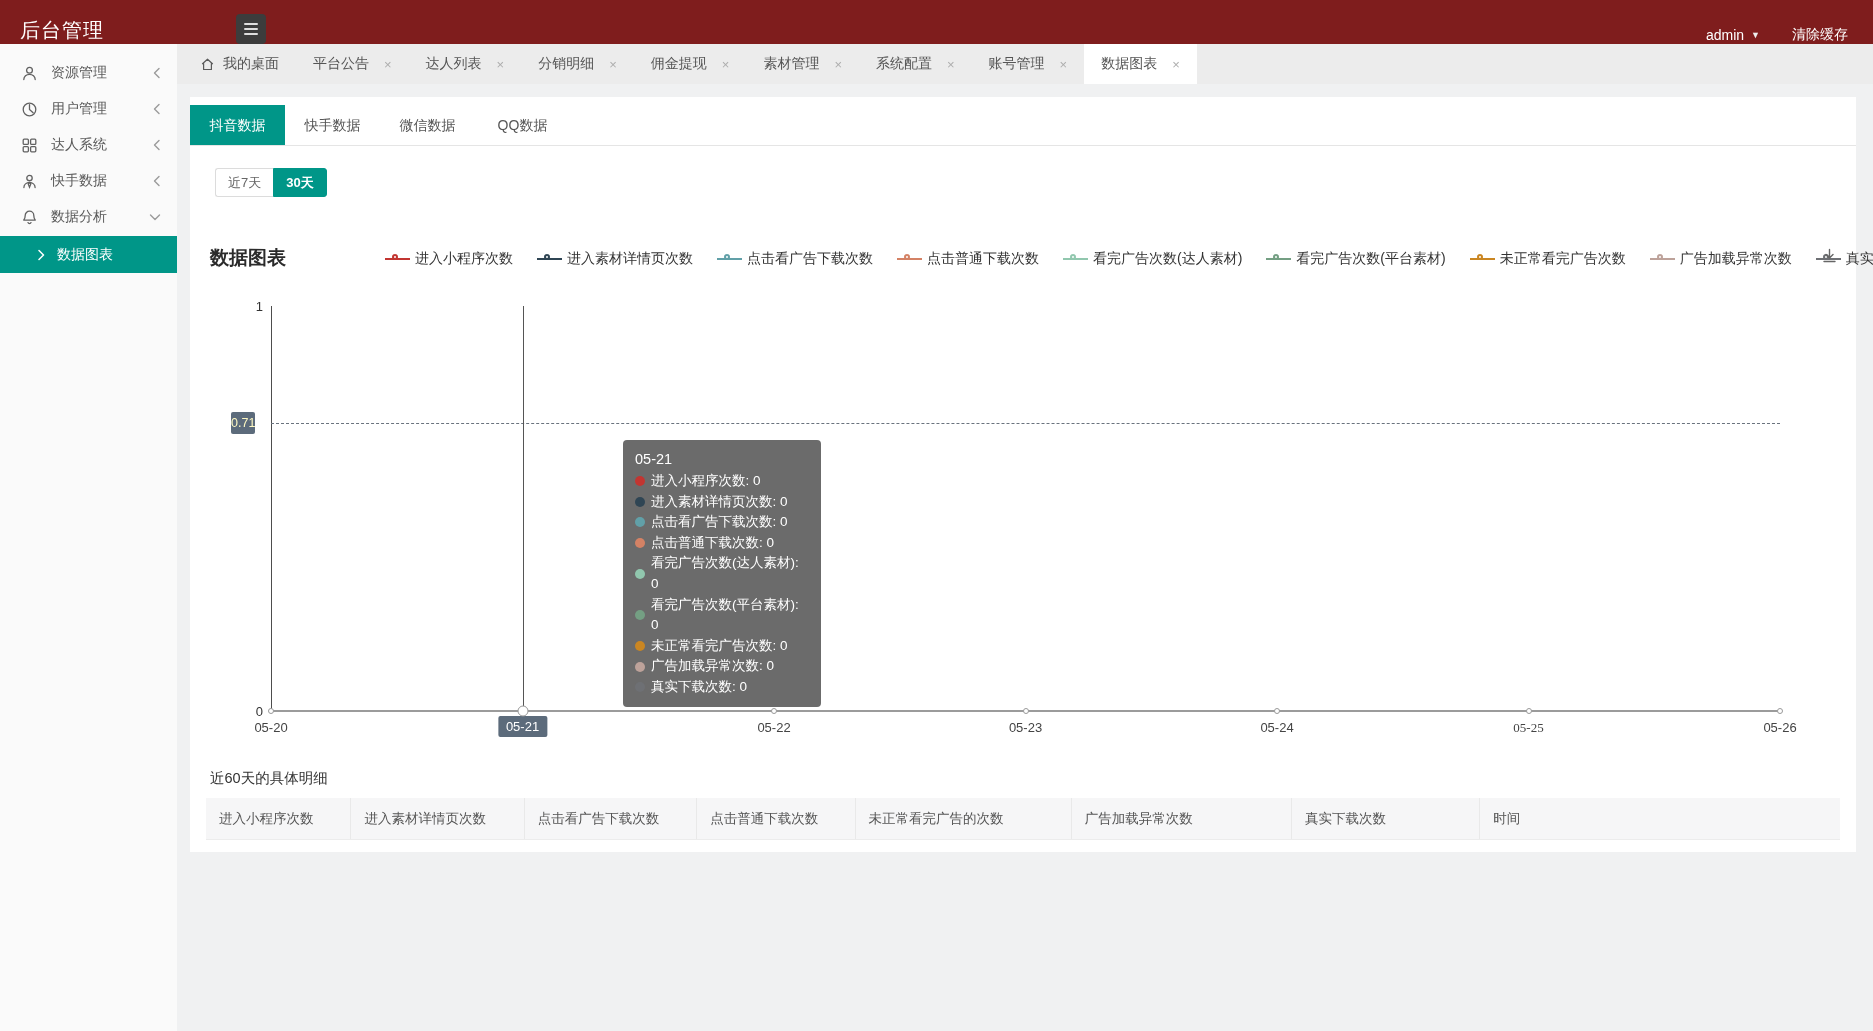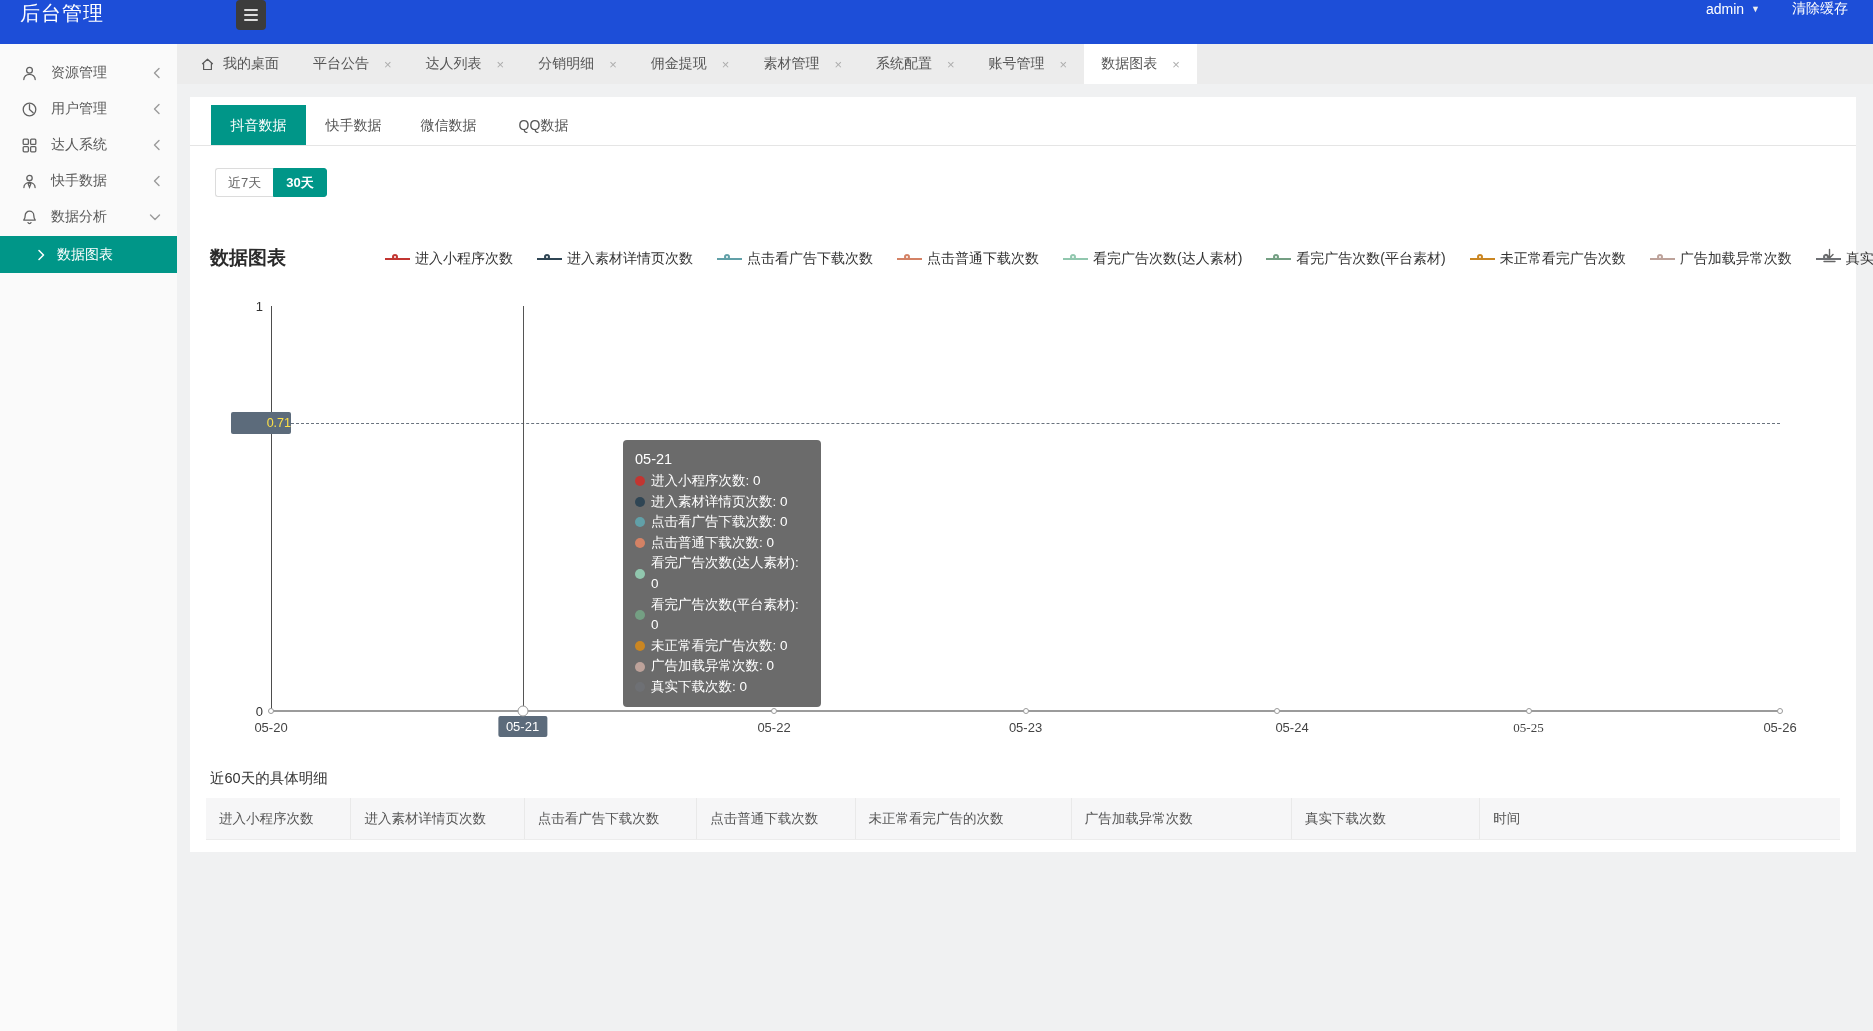--- a/index.html
+++ b/index.html
@@ -1,21 +1,21 @@
 <!DOCTYPE html>
 <html><head>
 <meta charset="utf-8">
 <style>
   *{box-sizing:border-box;margin:0;padding:0}
   html,body{width:1873px;height:1031px;overflow:hidden;background:#f0f1f2;
     font-family:"Liberation Sans","DejaVu Sans",sans-serif;}
 
   
-  .header{position:absolute;left:0;top:0;width:100%;height:44px;background:#1d4ed8;
-    display:flex;align-items:flex-start;color:#fff;z-index:10}
+  .header{position:absolute;left:0;top:0;width:100%;height:44px;background:#7f1d1d;
+    display:flex;align-items:flex-end;color:#fff;z-index:10}
   .header-title{font-size:20px;margin-left:20px;letter-spacing:1px}
   .menu-btn{width:30px;height:30px;background:#3c3c3c;border-radius:4px;margin-left:132px;
     display:flex;flex-direction:column;justify-content:center;align-items:center;gap:3px;cursor:pointer}
   .menu-btn i{display:block;width:14px;height:2px;background:#ddd;border-radius:1px}
   .header-right{margin-left:auto;display:flex;align-items:center;gap:32px;margin-right:25px;font-size:14px}
   .admin{display:flex;align-items:center;gap:7px;cursor:pointer}
   .caret-down{font-size:9px;color:#eee}
   .clear-cache{cursor:pointer}
 
   
@@ -33,21 +33,21 @@
     display:flex;align-items:stretch;padding-left:6px;overflow:hidden}
   .tab{display:flex;align-items:center;padding:0 17px;font-size:14px;color:#555;cursor:pointer;white-space:nowrap}
   .tab.active{background:#fff}
   .tab .homeicn{margin-right:8px;display:flex;align-items:center}
   .tab .x{color:#adadad;margin-left:15px;font-size:13px}
 
   
   .card{position:absolute;left:190px;top:97px;width:1666px;height:755px;background:#fff}
 
   .dtabs{position:absolute;left:0;top:8px;width:100%;height:41px;border-bottom:1px solid #e5e5e5;
-    padding-left:21px;display:flex}
+    display:flex}
   .dtab{width:95px;height:40px;line-height:40px;text-align:center;font-size:14px;color:#555;cursor:pointer}
   .dtab.active{background:#009688;color:#fff}
 
   .ranges{position:absolute;left:25px;top:71px;display:flex}
   .rbtn{height:29px;line-height:27px;padding:0 12px;font-size:13px;border:1px solid #dcdcdc;
     background:#fff;color:#666;cursor:pointer}
   .rbtn.r-left{border-radius:3px 0 0 3px;border-right:none}
   .rbtn.r-right{border-radius:0 3px 3px 0}
   .rbtn.active{background:#009688;border-color:#009688;color:#fff;font-weight:bold}
 
@@ -63,22 +63,22 @@
   .chart{position:absolute;left:0;top:195px;width:1666px;height:450px}
   .yaxis{position:absolute;left:81px;top:14px;width:1px;height:405px;background:#4d4d4d}
   .xaxis{position:absolute;left:81px;top:418px;height:2px;width:1509px;background:#9b9b9b}
   .ytick{position:absolute;width:60px;text-align:right;font-size:13px;color:#333}
   .tickdot{position:absolute;width:6px;height:6px;border:1px solid #999;border-radius:50%;
     background:#fff;transform:translate(-50%,-50%)}
   .emph{position:absolute;width:11px;height:11px;border:1px solid #999;border-radius:50%;
     background:#fff;transform:translate(-50%,-50%)}
   .cross{position:absolute;width:1px;background:#555;top:14px;height:405px}
   .dash{position:absolute;left:81px;width:1509px;border-top:1px dashed #6a737e}
-  .mlabel{position:absolute;left:41px;width:60px;height:22px;background:#5c6b7b;border-radius:2px;
-    color:#fde047;font-size:12.5px;text-align:right;line-height:22px}
+  .mlabel{position:absolute;left:41px;width:24px;height:22px;background:#5c6b7b;border-radius:2px;
+    color:#fef9c3;font-size:12.5px;text-align:left;line-height:22px}
   .xlab{position:absolute;transform:translateX(-50%);font-size:13px;color:#444;top:428px}
   .xlab.hl{background:#5c6b7b;color:#fff;padding:3px 8px;border-radius:2px;top:424px}
 
   .ttip{position:absolute;left:433px;top:148px;width:198px;background:rgba(50,50,50,.72);
     border-radius:4px;padding:9px 12px;color:#fff;z-index:5}
   .tt-title{font-size:14.5px;line-height:21px;margin-bottom:1px}
   .tt-row{display:flex;align-items:center;font-size:13.5px;line-height:20.6px;gap:6px}
   .tt-dot{width:10px;height:10px;border-radius:50%;flex:none}
 
   
@@ -372,21 +372,21 @@
       <div class="xlab" style="left: 81px;">05-20</div>
       <div class="tickdot" style="left: 332.5px; top: 419px;"></div>
       <div class="xlab hl" style="left: 332.5px;">05-21</div>
       <div class="cross" style="left: 332.5px;"></div>
       <div class="emph" style="left: 332.5px; top: 419px;"></div>
       <div class="tickdot" style="left: 584px; top: 419px;"></div>
       <div class="xlab" style="left: 584px;">05-22</div>
       <div class="tickdot" style="left: 835.5px; top: 419px;"></div>
       <div class="xlab" style="left: 835.5px;">05-23</div>
       <div class="tickdot" style="left: 1087px; top: 419px;"></div>
-      <div class="xlab" style="left: 1087px; margin-left: 15px;">05-24</div>
+      <div class="xlab" style="left: 1087px;">05-24</div>
       <div class="tickdot" style="left: 1338.5px; top: 419px;"></div>
       <div class="xlab" style="left: 1338.5px; font-family: Liberation Serif, serif;">05-25</div>
       <div class="tickdot" style="left: 1590px; top: 419px;"></div>
       <div class="xlab" style="left: 1590px; text-align: center;">05-26</div>
       <div class="ytick" style="left: 13px; top: 412px;">0</div>
       <div class="ytick" style="left: 13px; top: 7px;">1</div>
     </div>
 
   <div class="detail-title">近60天的具体明细</div>
   <div class="dtable">

